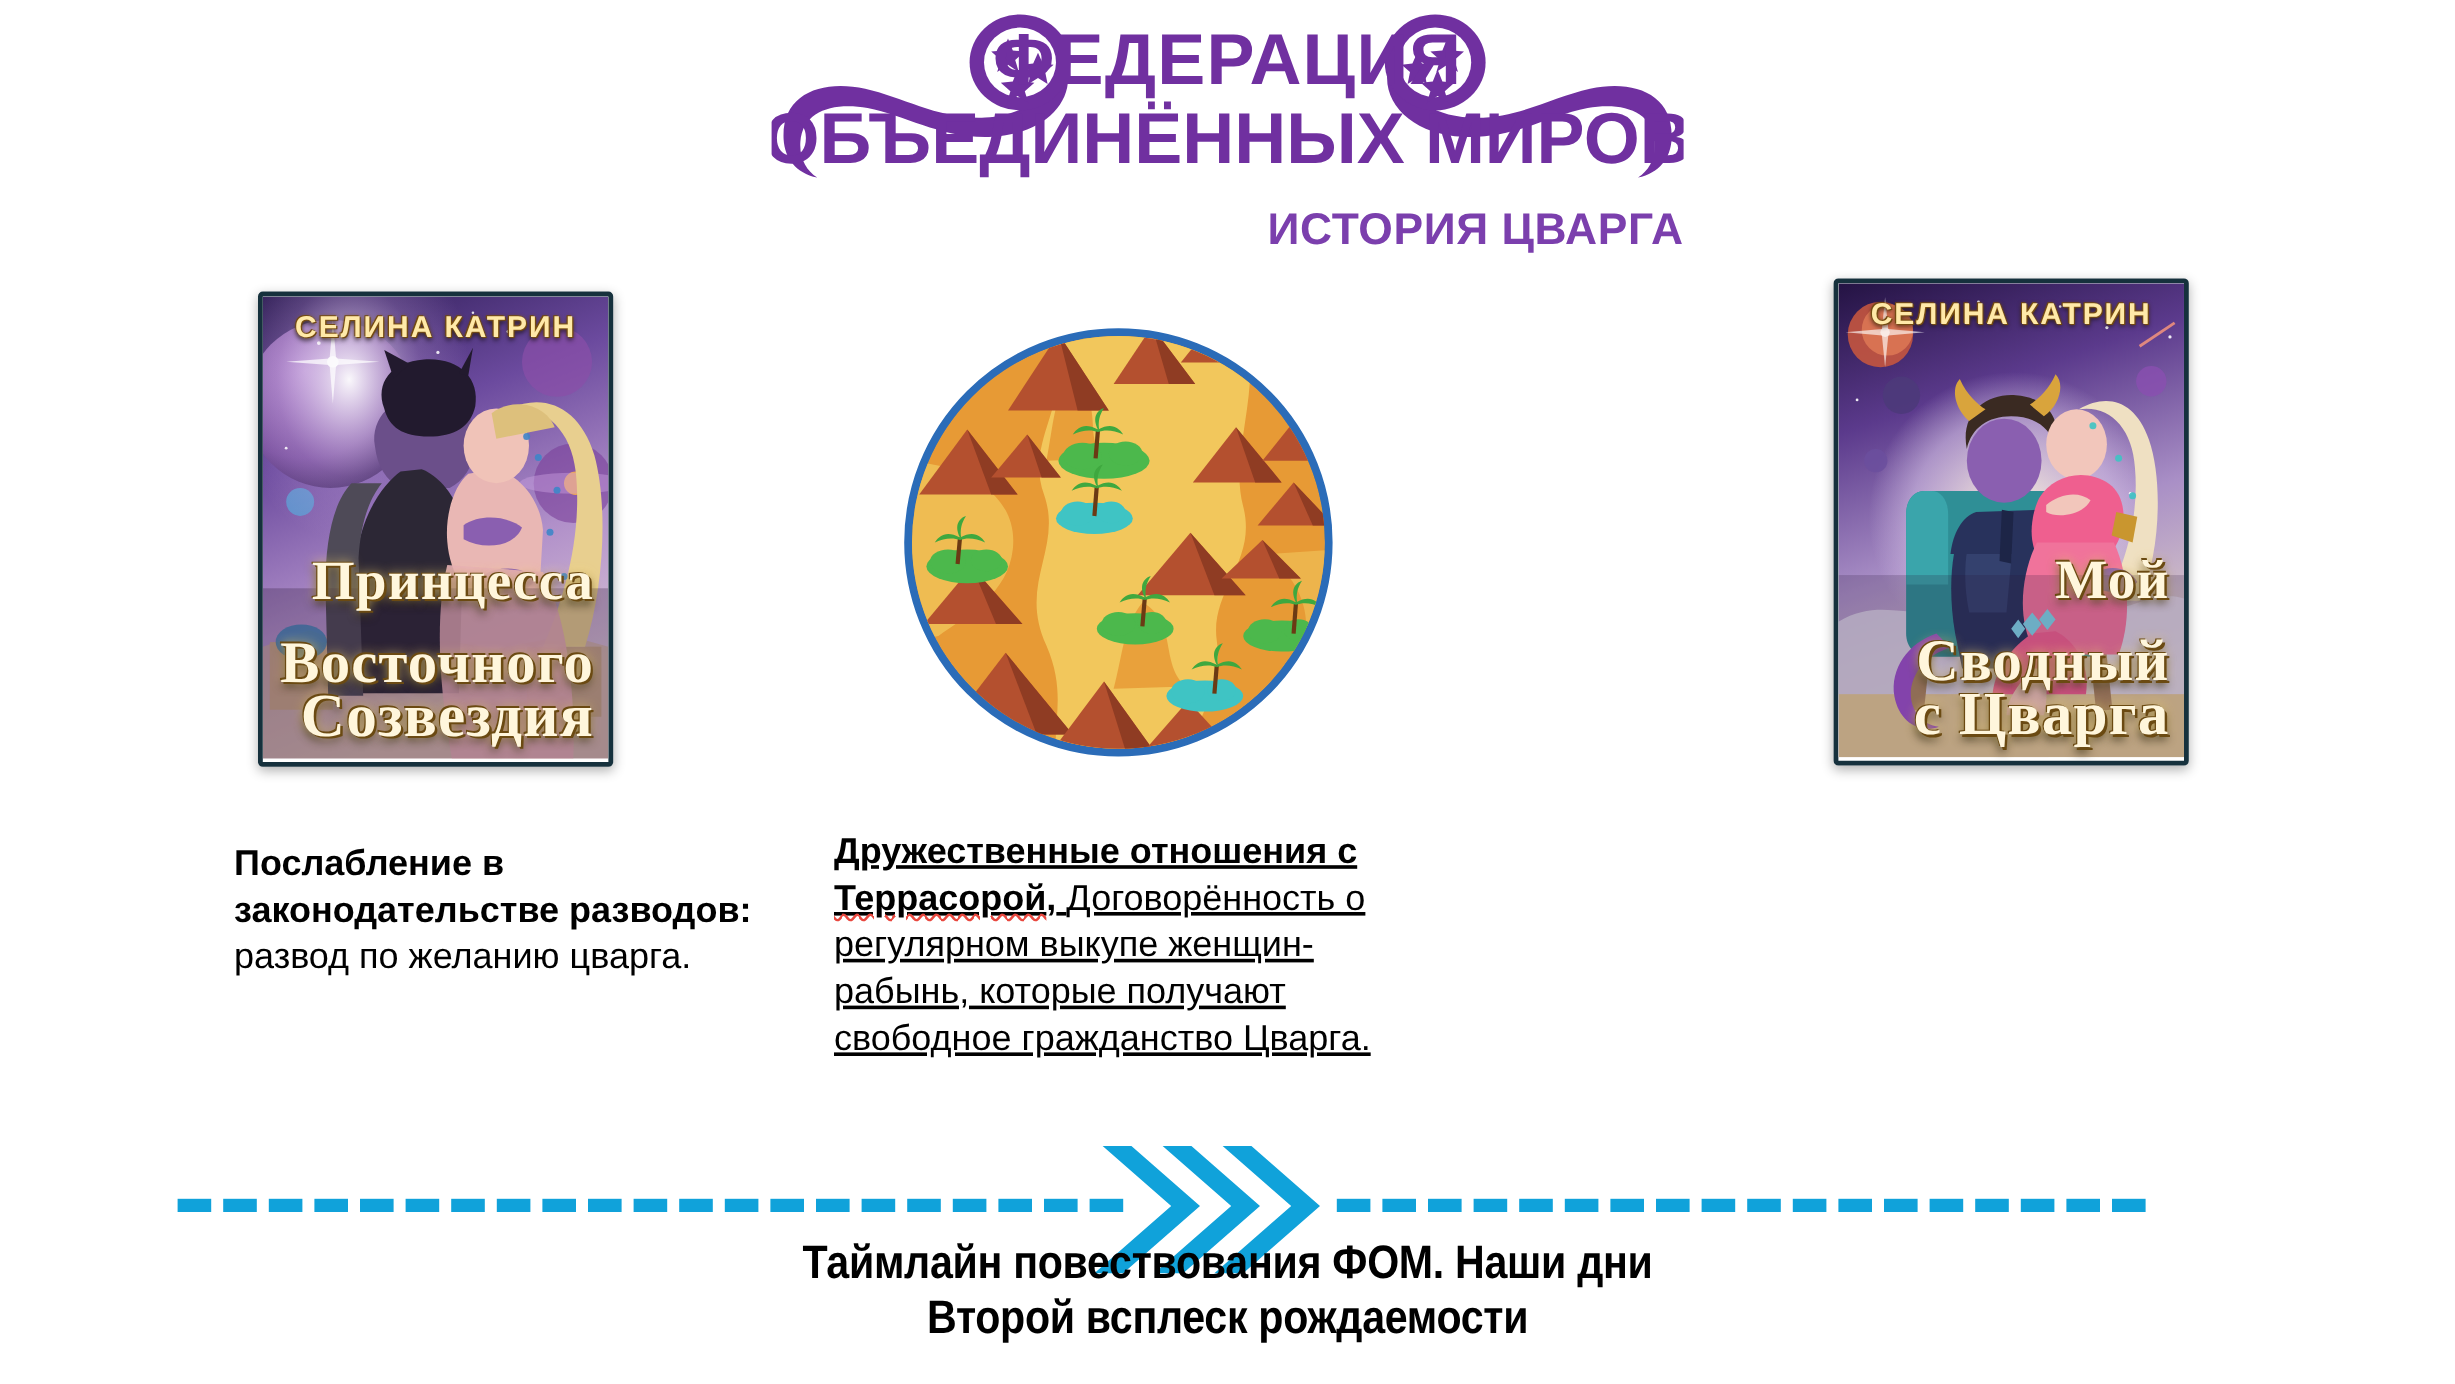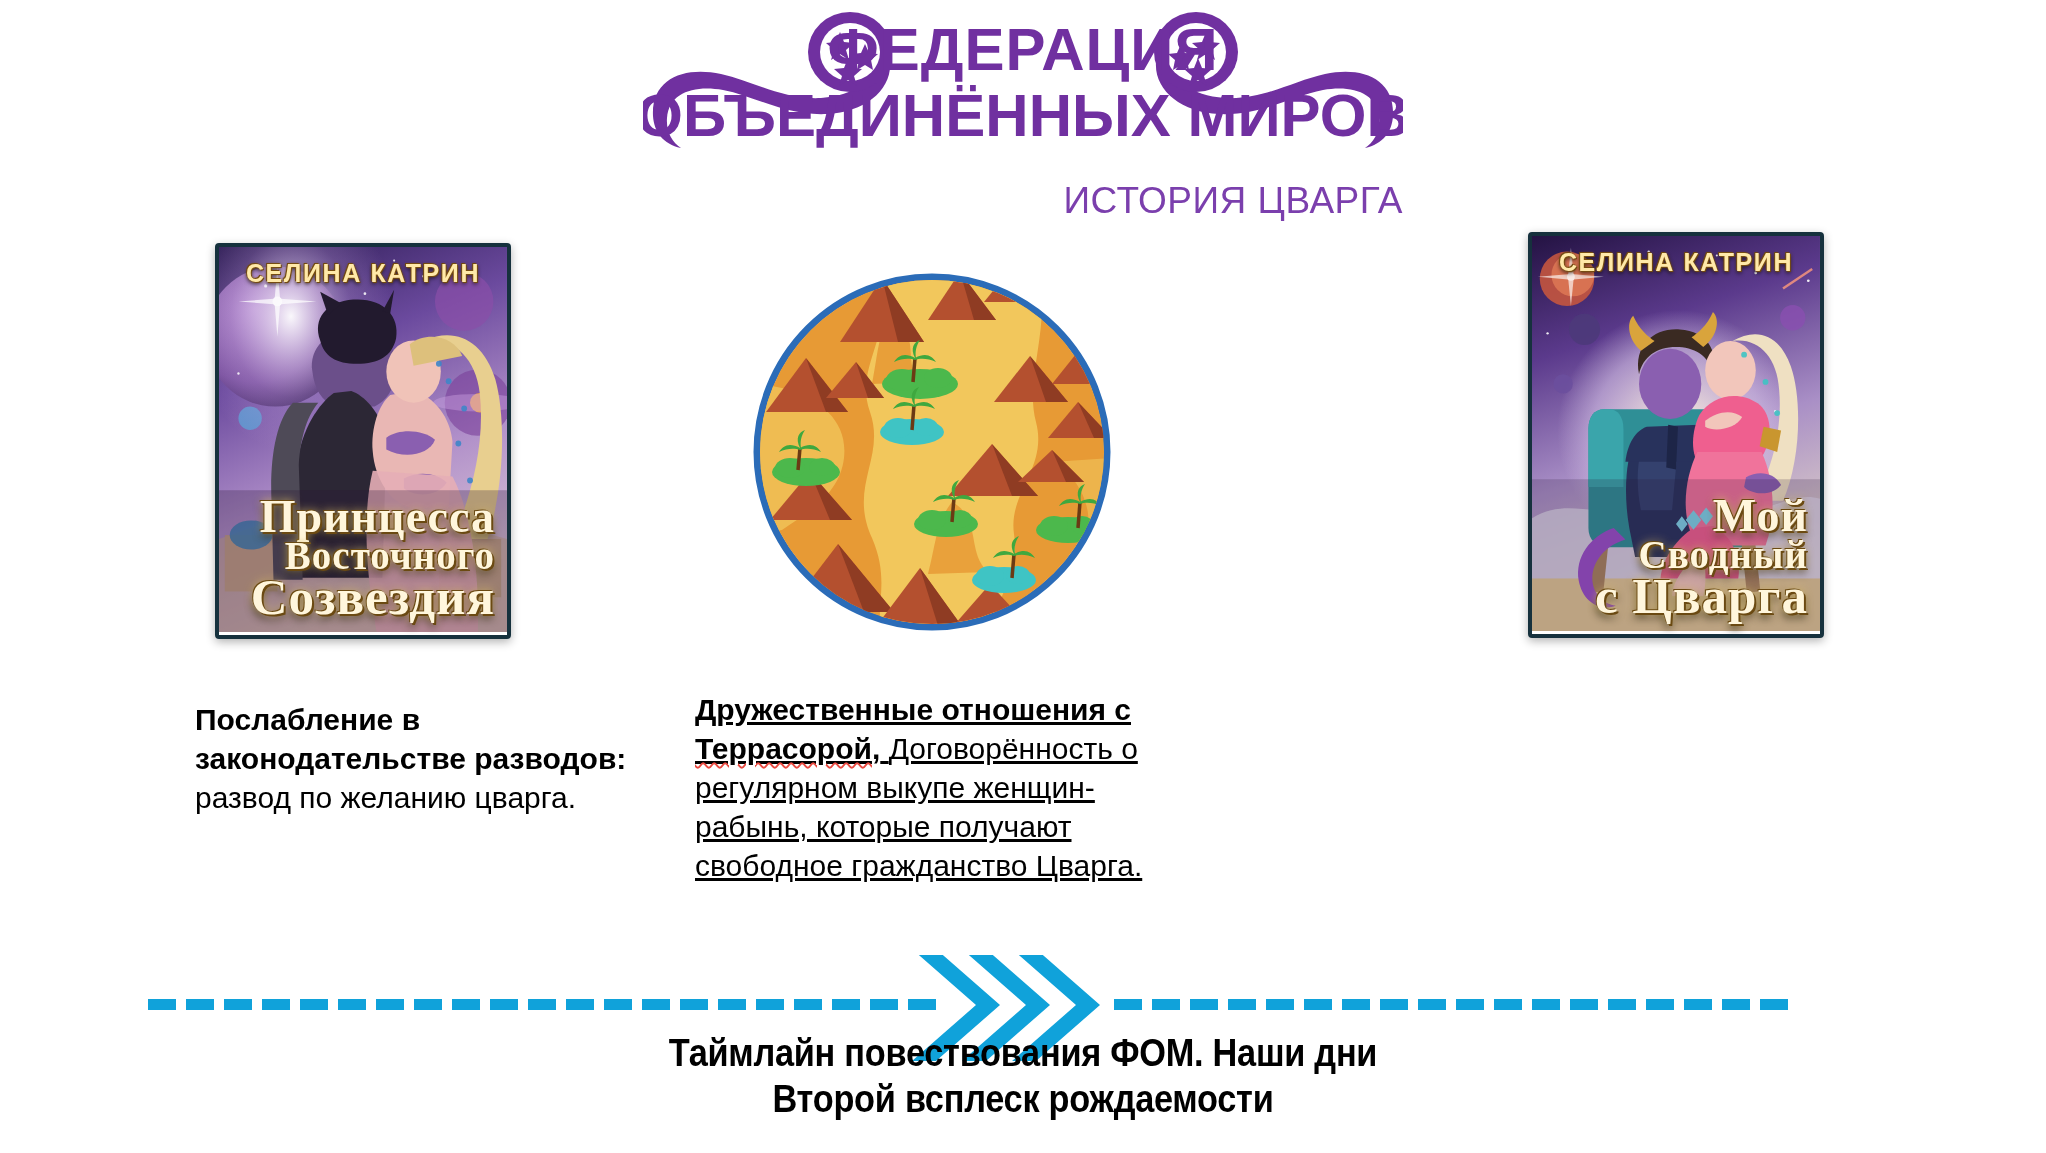--- a/index.html
+++ b/index.html
@@ -31,23 +31,23 @@
     transform: translateX(-50%);
     width: 760px;
     text-align: right;
   }
   .logo-svg-wrap {
     width: 760px;
     height: 160px;
     display: block;
   }
   .subtitle {
-    margin-top: 12px;
+    margin-top: 2px;
     font-size: 37px;
-    font-weight: normal;
+    font-weight: bold;
     letter-spacing: 0.5px;
     color: #7B3FAD;
     font-family: "Liberation Sans", sans-serif;
   }
 
   
   .cover {
     position: absolute;
     border-radius: 4px;
     overflow: hidden;
@@ -104,21 +104,21 @@
     font-weight: bold;
     color: #fff6dc;
     text-shadow:
       2px 2px 0 #6b4a12,
       -1px -1px 0 #6b4a12,
       0 0 10px rgba(255,220,120,0.85),
       0 4px 8px rgba(0,0,0,0.85);
     letter-spacing: 1px;
   }
   .ct-1 { font-size: 46px; }
-  .ct-2 { font-size: 39px; }
+  .ct-2 { font-size: 49px; margin-top: 24px; }
   .ct-3 { font-size: 51px; }
 
   
   .planet {
     position: absolute;
     left: 752px;
     top: 272px;
     width: 360px;
     height: 360px;
   }

